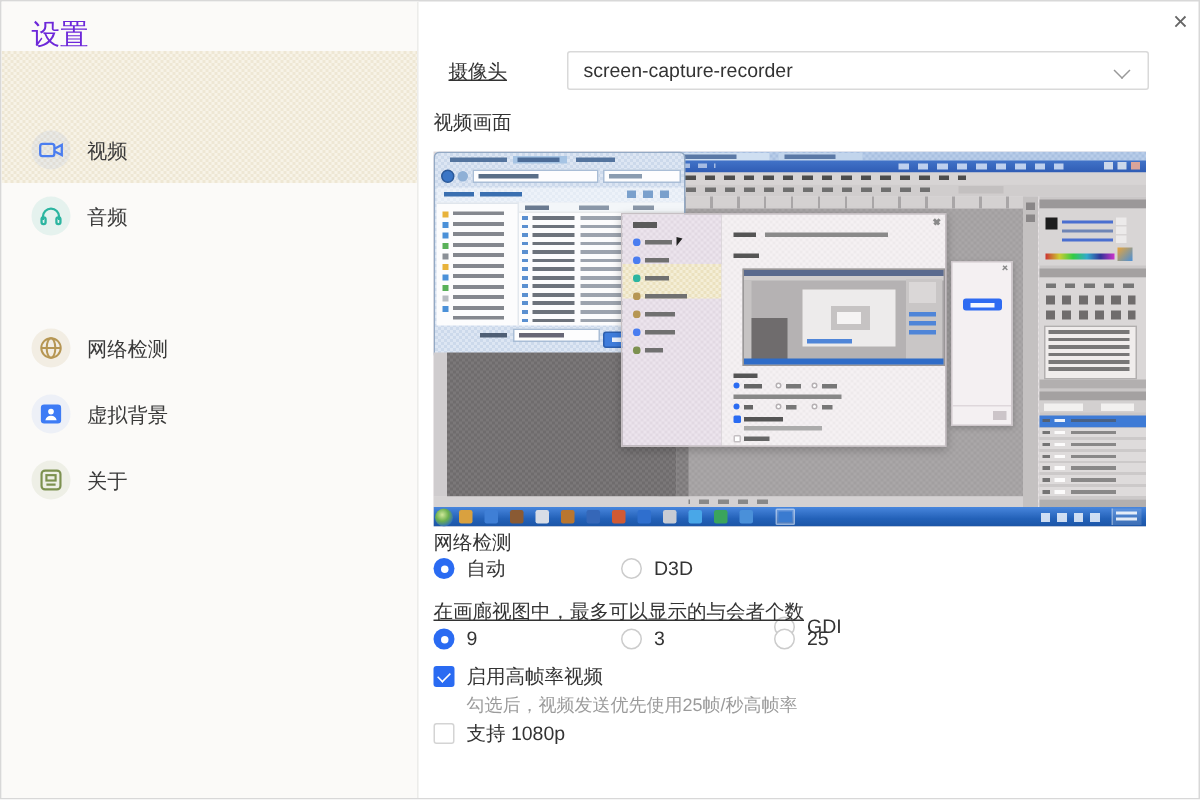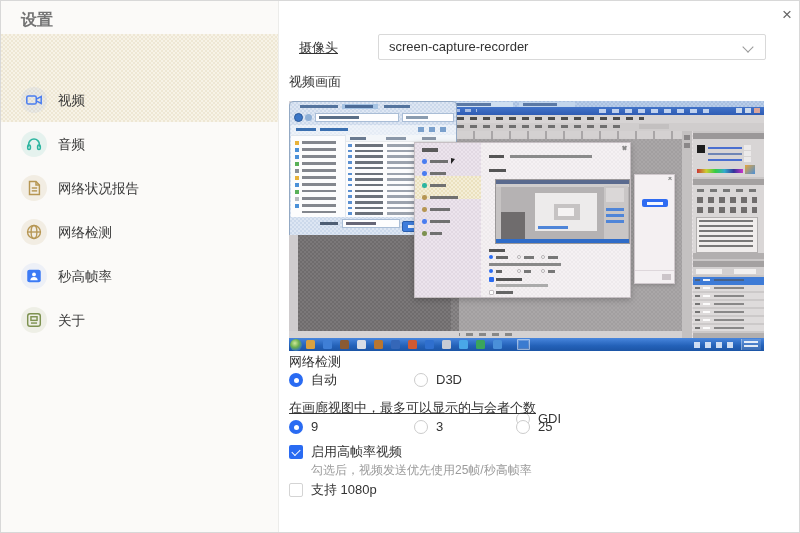--- a/index.html
+++ b/index.html
@@ -8,21 +8,21 @@
   .ab{position:absolute;}
   
   .ck{background-image:conic-gradient(var(--a) 0 25%,var(--b) 0 50%,var(--a) 0 75%,var(--b) 0);background-size:4px 4px;}
   
   .hd2{background-image:repeating-linear-gradient(90deg,var(--dc,#4c4c4c) 0 7px,transparent 7px 13px);}
   .hd3{background-image:repeating-linear-gradient(90deg,var(--dc,#6f6c6c) 0 6px,transparent 6px 11px);}
   .rows{background-image:repeating-linear-gradient(180deg,var(--rc,rgba(70,75,85,.75)) 0 2.5px,transparent 2.5px var(--rp,5.7px));}
 
   
   .sidebar{left:0;top:0;width:278px;height:533px;background:#fbfaf8;border-right:1px solid #ececea;box-sizing:border-box;}
-  .sb-title{left:20px;top:9px;font-size:16px;font-weight:700;color:#737373;}
+  .sb-title{left:20px;top:9px;font-size:19px;font-weight:400;color:#6d28d9;}
   .sb-hl{left:0;top:33px;width:277px;height:88px;--a:#f7f3e7;--b:#eee7d4;}
   .sb-item{left:0;width:277px;height:44px;cursor:pointer;}
   .sb-ico{position:absolute;left:20px;top:9px;width:26px;height:26px;border-radius:50%;display:flex;align-items:center;justify-content:center;}
   .sb-label{position:absolute;left:57px;top:14px;font-size:13.5px;color:#3a3a3a;}
   .close-x{left:774px;top:2px;width:24px;height:24px;font-size:17px;color:#666;text-align:center;line-height:24px;cursor:pointer;}
 
   
   .lbl{font-size:13px;color:#333;}
   .select{left:377px;top:33px;width:388px;height:26px;border:1px solid #d9d9d9;border-radius:2px;box-sizing:border-box;
           font-size:13px;color:#333;line-height:24px;padding-left:10px;background:#fff;cursor:pointer;}
@@ -67,33 +67,20 @@
             <g stroke="#2cb5a0" stroke-width="1.7" fill="none">
               <path d="M4 13 v-2.5 a6 6 0 0 1 12 0 V13"></path>
               <rect x="3" y="11" width="3" height="5" rx="1.4"></rect>
               <rect x="14" y="11" width="3" height="5" rx="1.4"></rect>
             </g>
           </svg>
       </span>
       <span class="sb-label">音频</span>
     </div>
 
-    <div class="ab sb-item" style="top:165px;">
-      <span class="sb-ico" style="background:rgba(182,150,83,.12);">
-        <svg width="18" height="18" viewBox="0 0 20 20">
-            <g stroke="#b69653" stroke-width="1.6" fill="none">
-              <path d="M5 2.8 h7.2 L16 6.6 V17.2 H5 z"></path>
-              <path d="M12.2 2.8 V6.6 H16"></path>
-              <line x1="7.5" y1="10" x2="13.5" y2="10"></line>
-              <line x1="7.5" y1="13.2" x2="13.5" y2="13.2"></line>
-            </g>
-          </svg>
-      </span>
-      <span class="sb-label">网络状况报告</span>
-    </div>
 
     <div class="ab sb-item" style="top:209px;">
       <span class="sb-ico" style="background:rgba(182,150,83,.12);">
         <svg width="18" height="18" viewBox="0 0 20 20">
             <g stroke="#b69653" stroke-width="1.5" fill="none">
               <circle cx="10" cy="10" r="7.2"></circle>
               <ellipse cx="10" cy="10" rx="3.2" ry="7.2"></ellipse>
               <line x1="2.8" y1="10" x2="17.2" y2="10"></line>
             </g>
           </svg>
@@ -102,21 +89,21 @@
     </div>
 
     <div class="ab sb-item" style="top:253px;">
       <span class="sb-ico" style="background:rgba(74,125,240,.08);">
         <svg width="18" height="18" viewBox="0 0 20 20">
             <rect x="2.5" y="3" width="15" height="14" rx="2.4" fill="#3d7bf5"></rect>
             <circle cx="10" cy="8.2" r="2.1" fill="#fff"></circle>
             <path d="M5.8 14.6 a4.3 4.3 0 0 1 8.4 0 z" fill="#fff"></path>
           </svg>
       </span>
-      <span class="sb-label">秒高帧率</span>
+      <span class="sb-label">虚拟背景</span>
     </div>
 
     <div class="ab sb-item" style="top:297px;">
       <span class="sb-ico" style="background:rgba(125,145,80,.10);">
         <svg width="18" height="18" viewBox="0 0 20 20">
             <g stroke="#7d9150" stroke-width="1.6" fill="none">
               <rect x="3" y="3" width="14" height="14" rx="2.6"></rect>
               <rect x="6.6" y="6.4" width="6.8" height="4"></rect>
               <line x1="6.6" y1="13.4" x2="13.4" y2="13.4"></line>
             </g>

